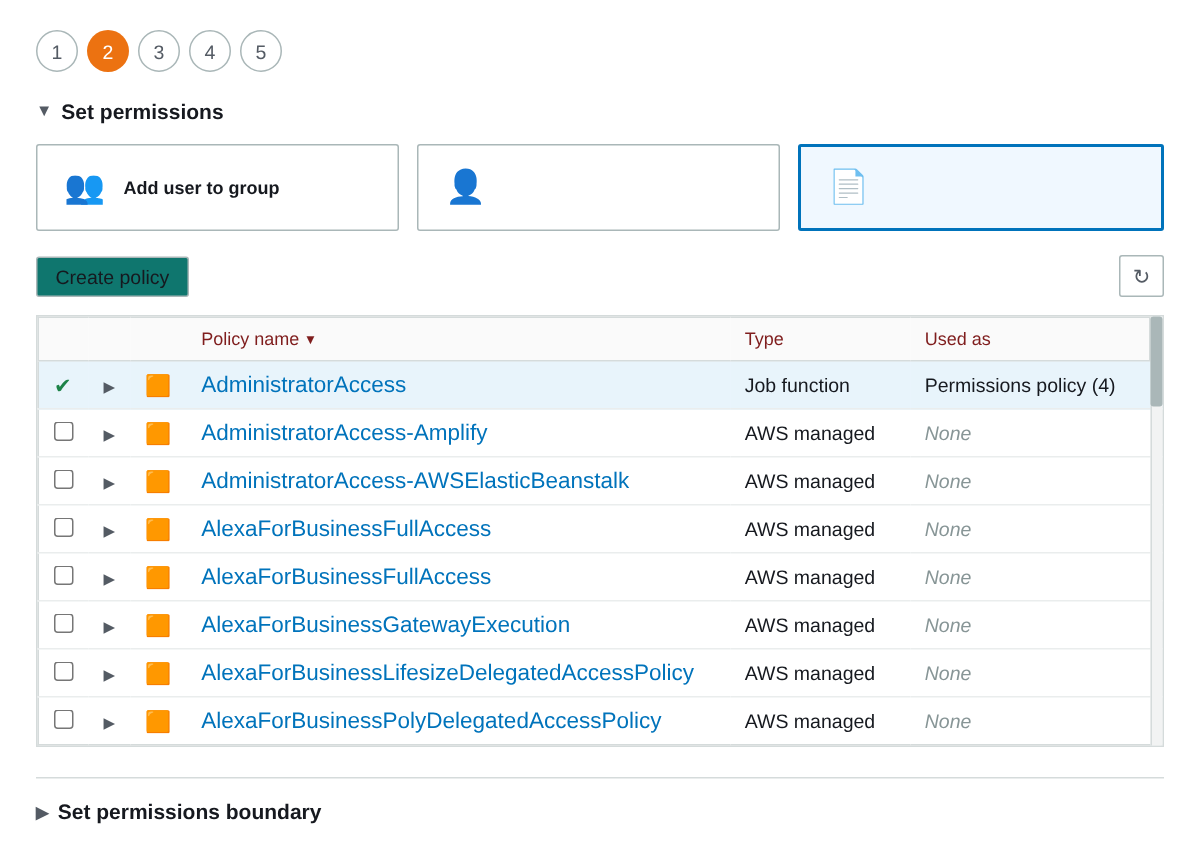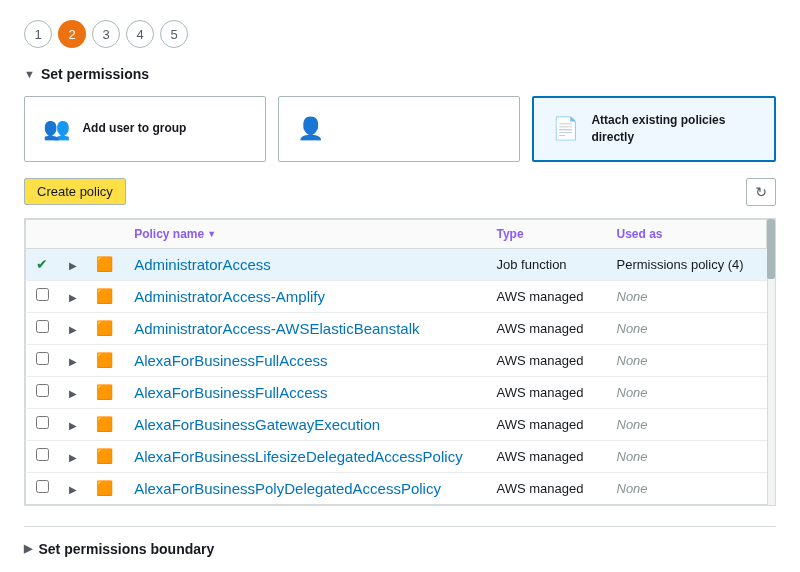--- a/index.html
+++ b/index.html
@@ -100,21 +100,21 @@
       color: #16191f;
       line-height: 1.4;
     }
     .toolbar-row {
       display: flex;
       align-items: center;
       justify-content: space-between;
       margin-bottom: 12px;
     }
     .btn-create-policy {
-      background: #fde047;
+      background: #0f766e;
       border: 1px solid #aab7b8;
       border-radius: 2px;
       padding: 5px 12px;
       font-size: 13px;
       color: #16191f;
       cursor: pointer;
     }
     .btn-refresh {
       background: #fff;
       border: 1px solid #aab7b8;
@@ -180,22 +180,22 @@
       width: 100%;
       border-collapse: collapse;
       border: 1px solid #d5dbdb;
     }
     .policy-table th {
       background: #fafafa;
       border-bottom: 1px solid #d5dbdb;
       padding: 7px 10px;
       text-align: left;
       font-size: 12px;
-      font-weight: 700;
-      color: #8b5cf6;
+      font-weight: 400;
+      color: #7f1d1d;
     }
     .policy-table td {
       padding: 7px 10px;
       border-bottom: 1px solid #eaeded;
       font-size: 13px;
       vertical-align: middle;
     }
     .policy-table tr:last-child td {
       border-bottom: none;
     }
@@ -298,21 +298,20 @@
     <div class="permission-options">
       <div class="permission-card">
         <span class="permission-card-icon">👥</span>
         <span class="permission-card-text">Add user to group</span>
       </div>
       <div class="permission-card">
         <span class="permission-card-icon">👤</span>
       </div>
       <div class="permission-card active">
         <span class="permission-card-icon" style="color:#0073bb;">📄</span>
-        <span class="permission-card-text">Attach existing policies directly</span>
       </div>
     </div>
 
     <div class="toolbar-row">
       <button class="btn-create-policy">Create policy</button>
       <button class="btn-refresh">
         <span>↻</span>
       </button>
     </div>
 

